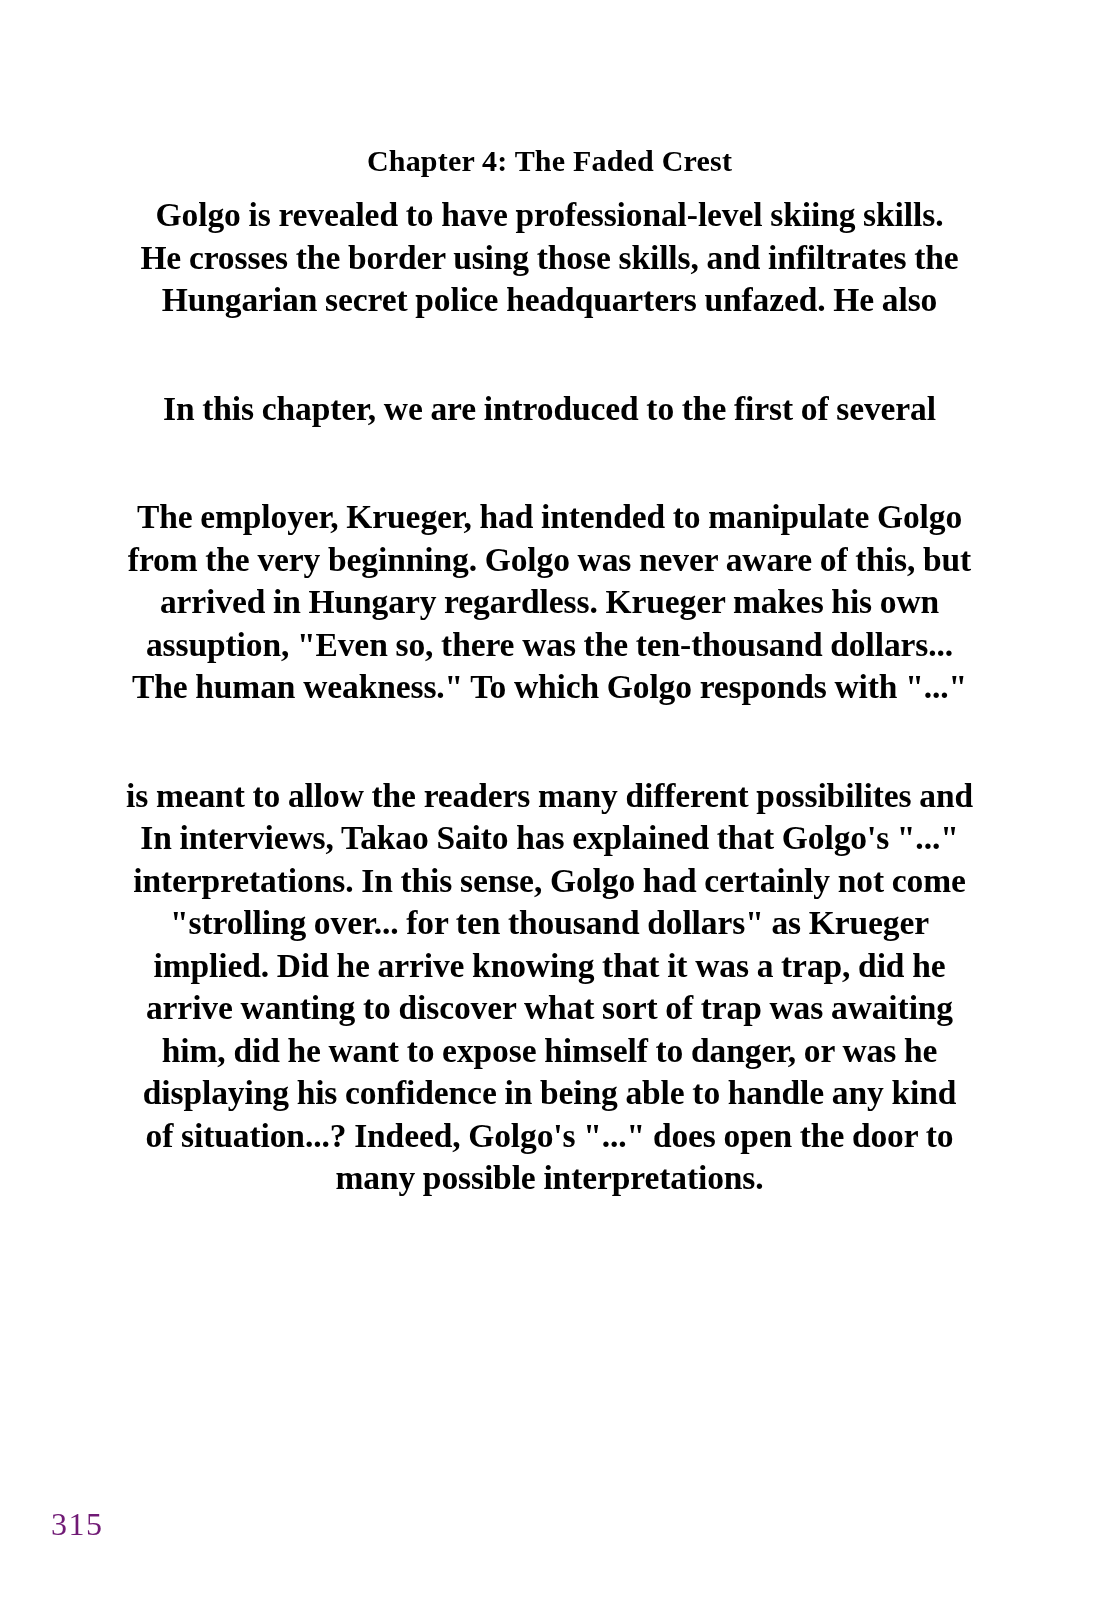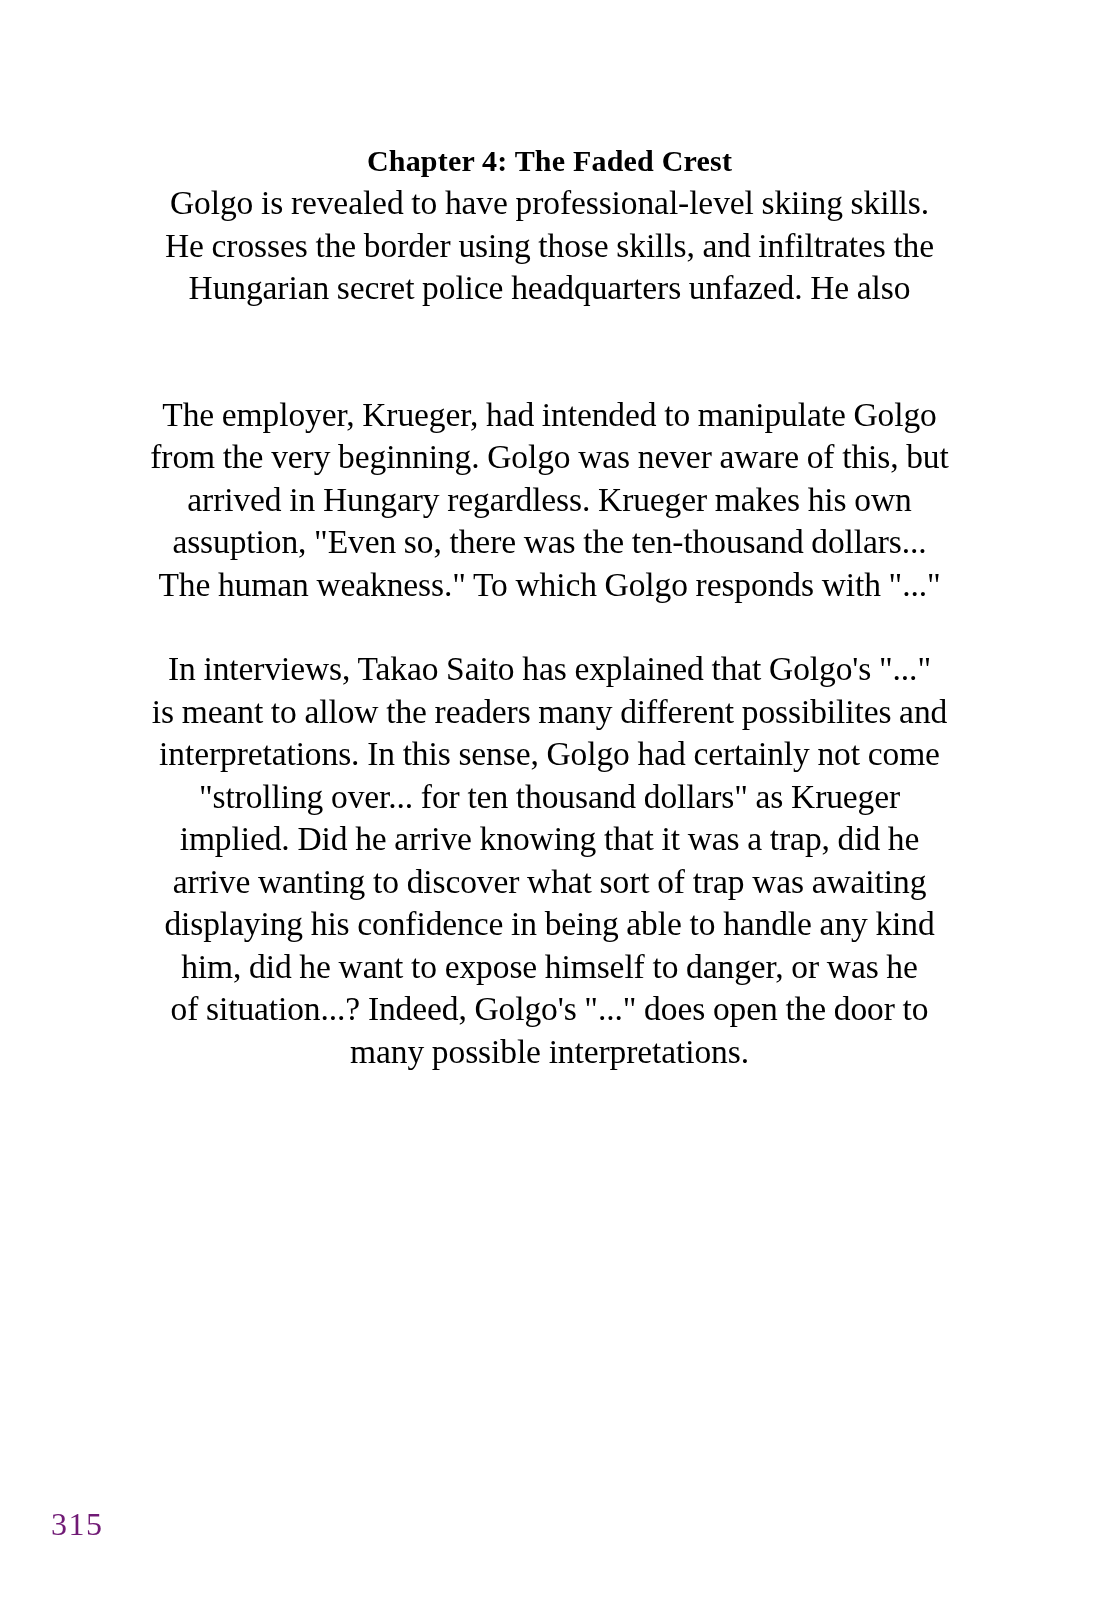--- a/index.html
+++ b/index.html
@@ -40,25 +40,25 @@
     font-weight: bold;
     font-size: 30px;
     line-height: 42px;
     letter-spacing: 0.2px;
     margin: 0;
     text-align: center;
     white-space: nowrap;
   }
 
   .para {
-    margin: 0;
+    margin: 12px;
     font-size: 33.5px;
     line-height: 42.5px;
     text-align: center;
-    font-weight: 400;
+    font-weight: 700;
     letter-spacing: -0.1px;
     word-spacing: -0.5px;
   }
 
   .para .ln {
     display: block;
     white-space: nowrap;
   }
 
   .para-gap {
@@ -87,43 +87,44 @@
 
     <p class="para">
       <span class="ln">Golgo is revealed to have professional-level skiing skills.</span>
       <span class="ln">He crosses the border using those skills, and infiltrates the</span>
       <span class="ln">Hungarian secret police headquarters unfazed. He also</span>
     </p>
 
     <div class="para-gap"></div>
 
     <p class="para">
+      <span class="ln">In this chapter, we are introduced to the first of several</span>
     </p>
 
     <div class="para-gap"></div>
 
     <p class="para">
       <span class="ln">The employer, Krueger, had intended to manipulate Golgo</span>
       <span class="ln">from the very beginning. Golgo was never aware of this, but</span>
       <span class="ln">arrived in Hungary regardless. Krueger makes his own</span>
       <span class="ln">assuption, "Even so, there was the ten-thousand dollars...</span>
       <span class="ln">The human weakness." To which Golgo responds with "..."</span>
     </p>
 
     <div class="para-gap"></div>
 
     <p class="para">
+      <span class="ln">is meant to allow the readers many different possibilites and</span>
       <span class="ln">In interviews, Takao Saito has explained that Golgo's "..."</span>
-      <span class="ln">is meant to allow the readers many different possibilites and</span>
       <span class="ln">interpretations. In this sense, Golgo had certainly not come</span>
       <span class="ln">"strolling over... for ten thousand dollars" as Krueger</span>
       <span class="ln">implied. Did he arrive knowing that it was a trap, did he</span>
       <span class="ln">arrive wanting to discover what sort of trap was awaiting</span>
+      <span class="ln">him, did he want to expose himself to danger, or was he</span>
       <span class="ln">displaying his confidence in being able to handle any kind</span>
-      <span class="ln">him, did he want to expose himself to danger, or was he</span>
       <span class="ln">of situation...? Indeed, Golgo's "..." does open the door to</span>
       <span class="ln">many possible interpretations.</span>
     </p>
 
   </div>
 
   <div class="page-number">315</div>
 
 </div>
 

